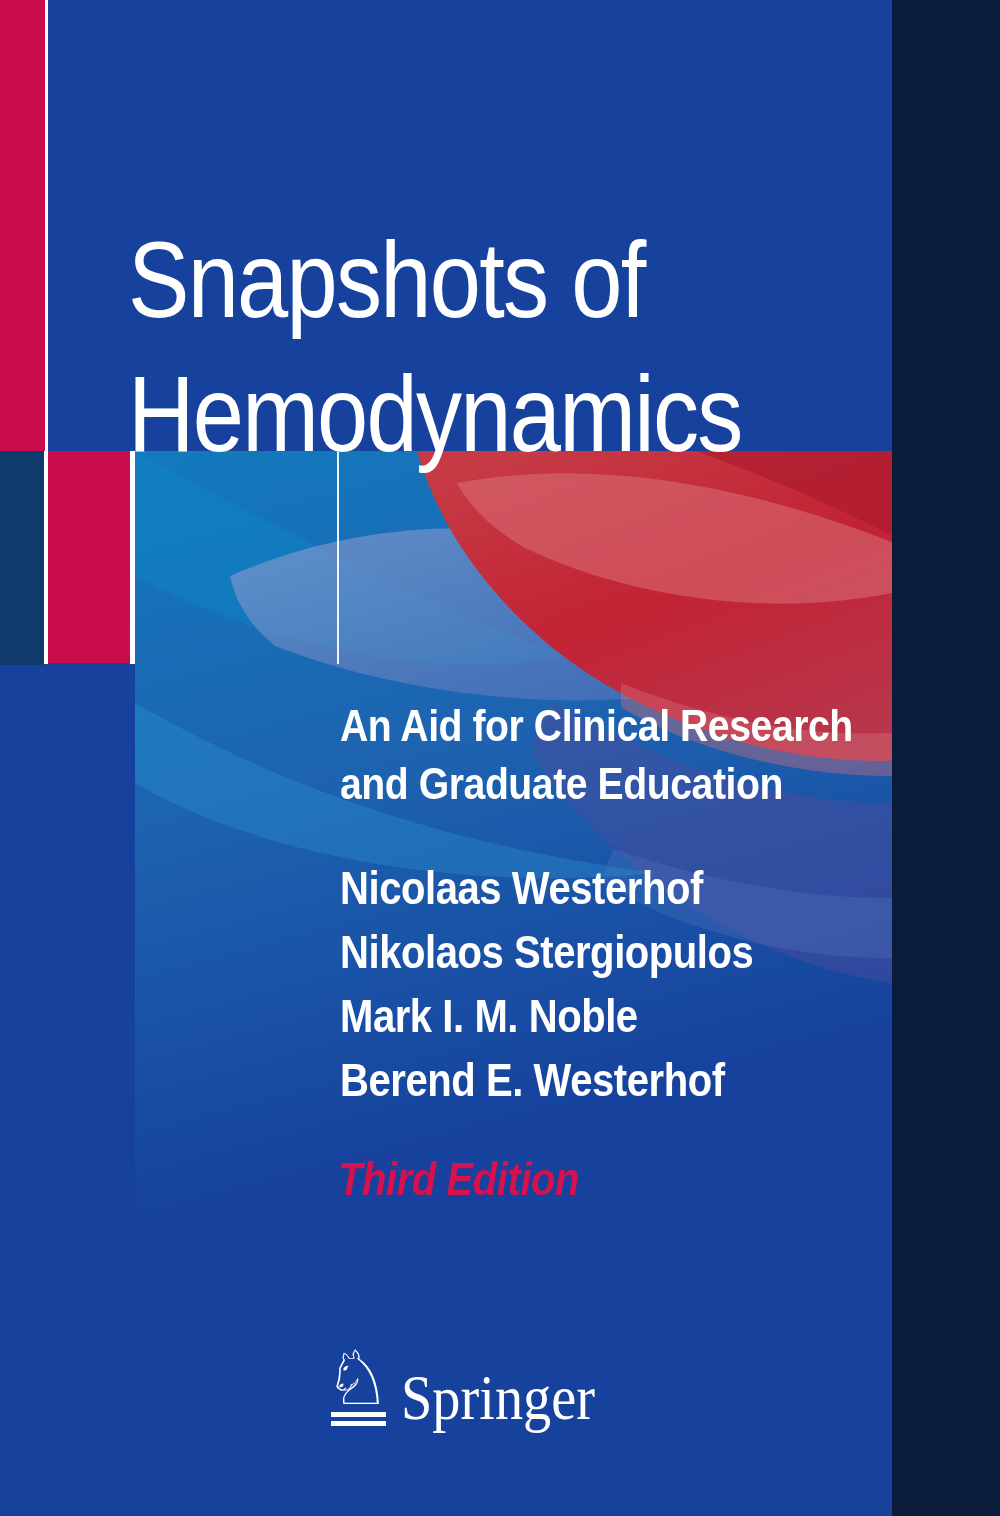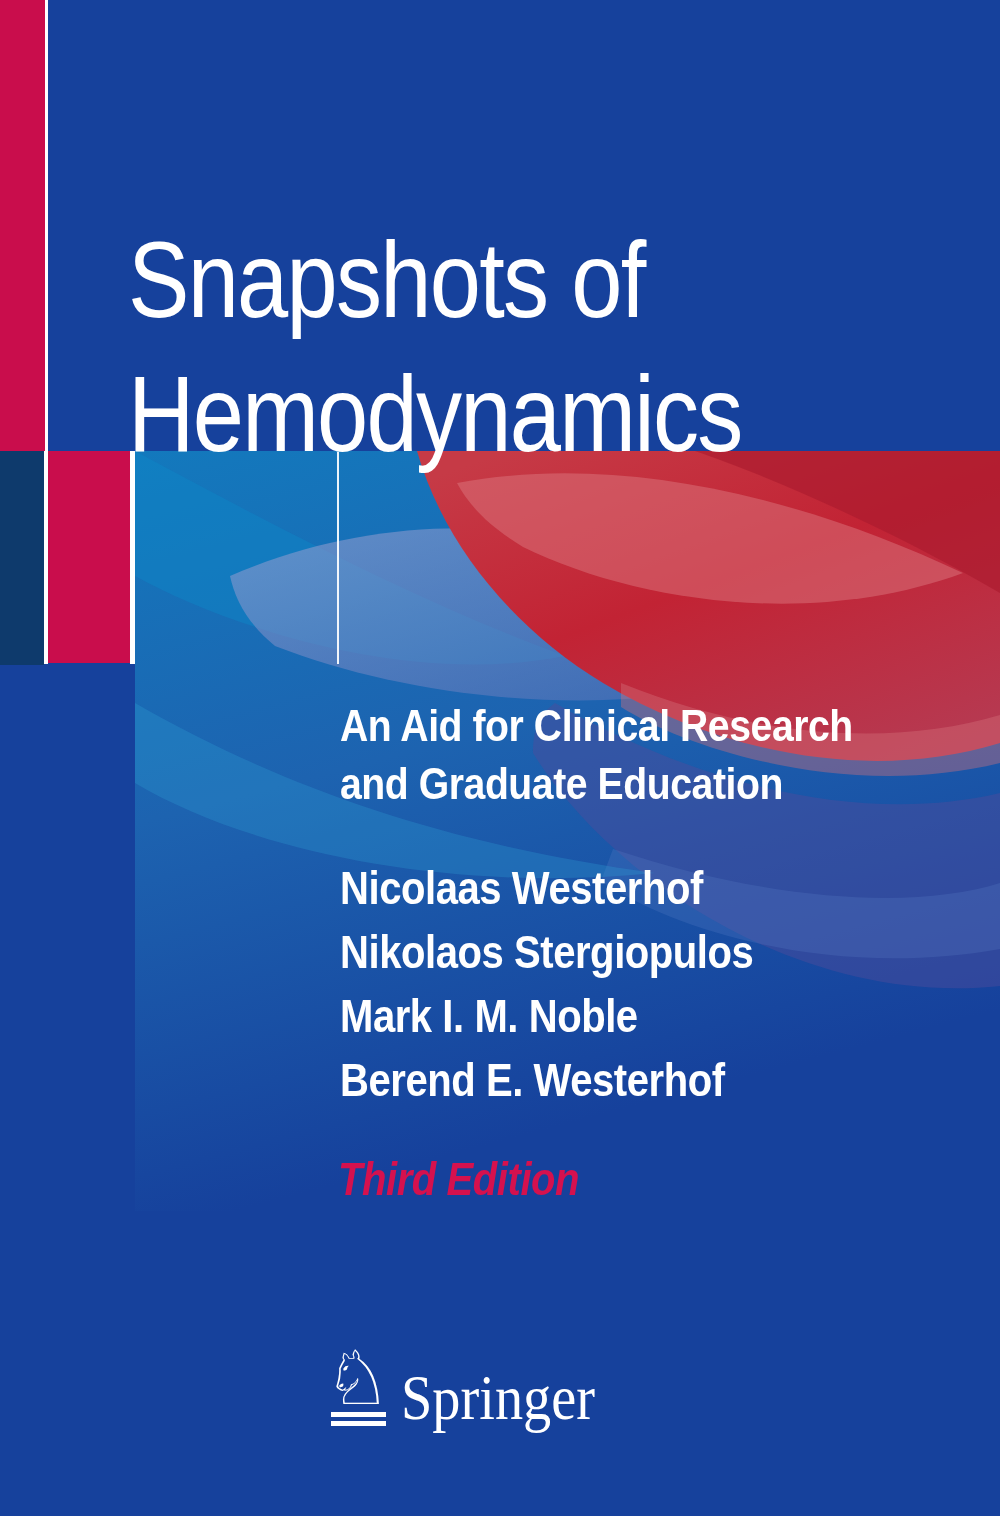--- a/index.html
+++ b/index.html
@@ -1,18 +1,18 @@
 <!DOCTYPE html>
 <html><head>
 <meta charset="utf-8">
 <style>
   html,body{margin:0;padding:0;background:#0b1b3a;}
   .cover{
     position:relative;
-    width:1000px;height:1516px;
+    width:892px;height:1516px;
     background:#16419c;
     overflow:hidden;
     font-family:"Liberation Sans",sans-serif;
   }
   .abs{position:absolute;}
   
   .red-bar-top{left:0;top:0;width:45px;height:451px;background:#c90d4c;}
   .white-line-top{left:45px;top:0;width:3px;height:451px;background:#ffffff;}
   .navy-square{left:0;top:451px;width:44px;height:214px;background:#0e3a6c;}
   .white-line-midleft{left:44px;top:451px;width:4px;height:213px;background:#ffffff;}

